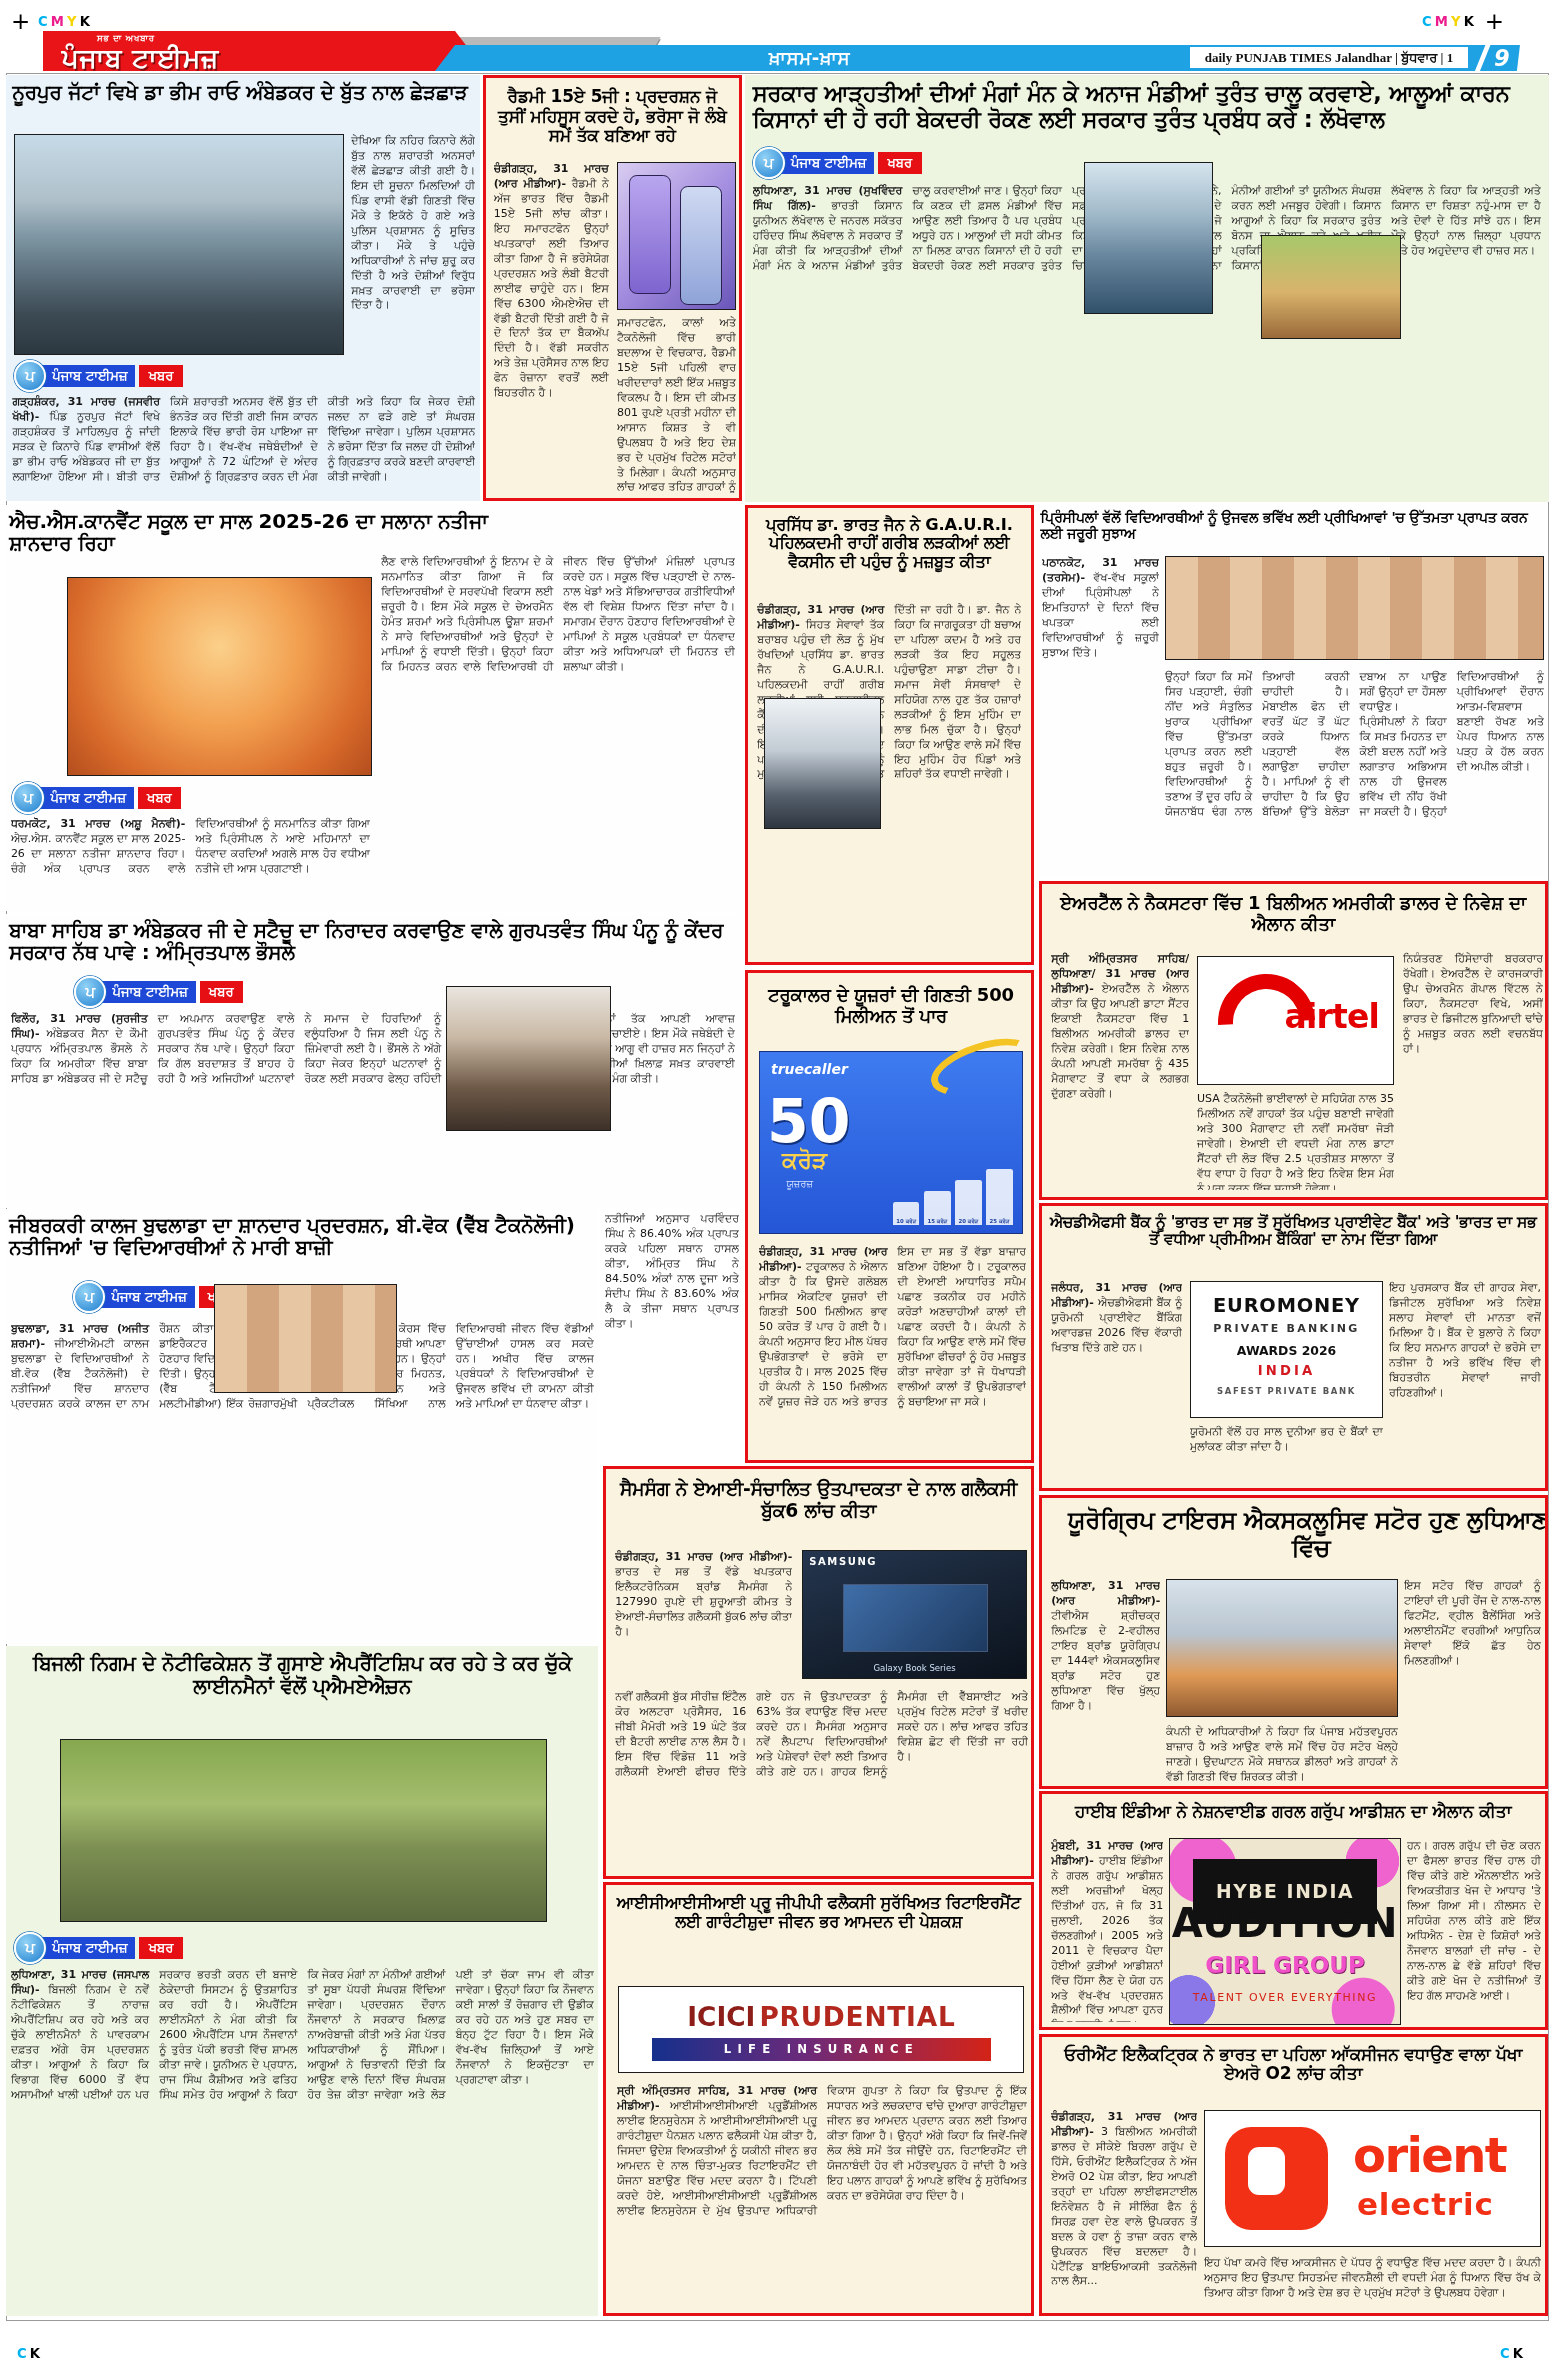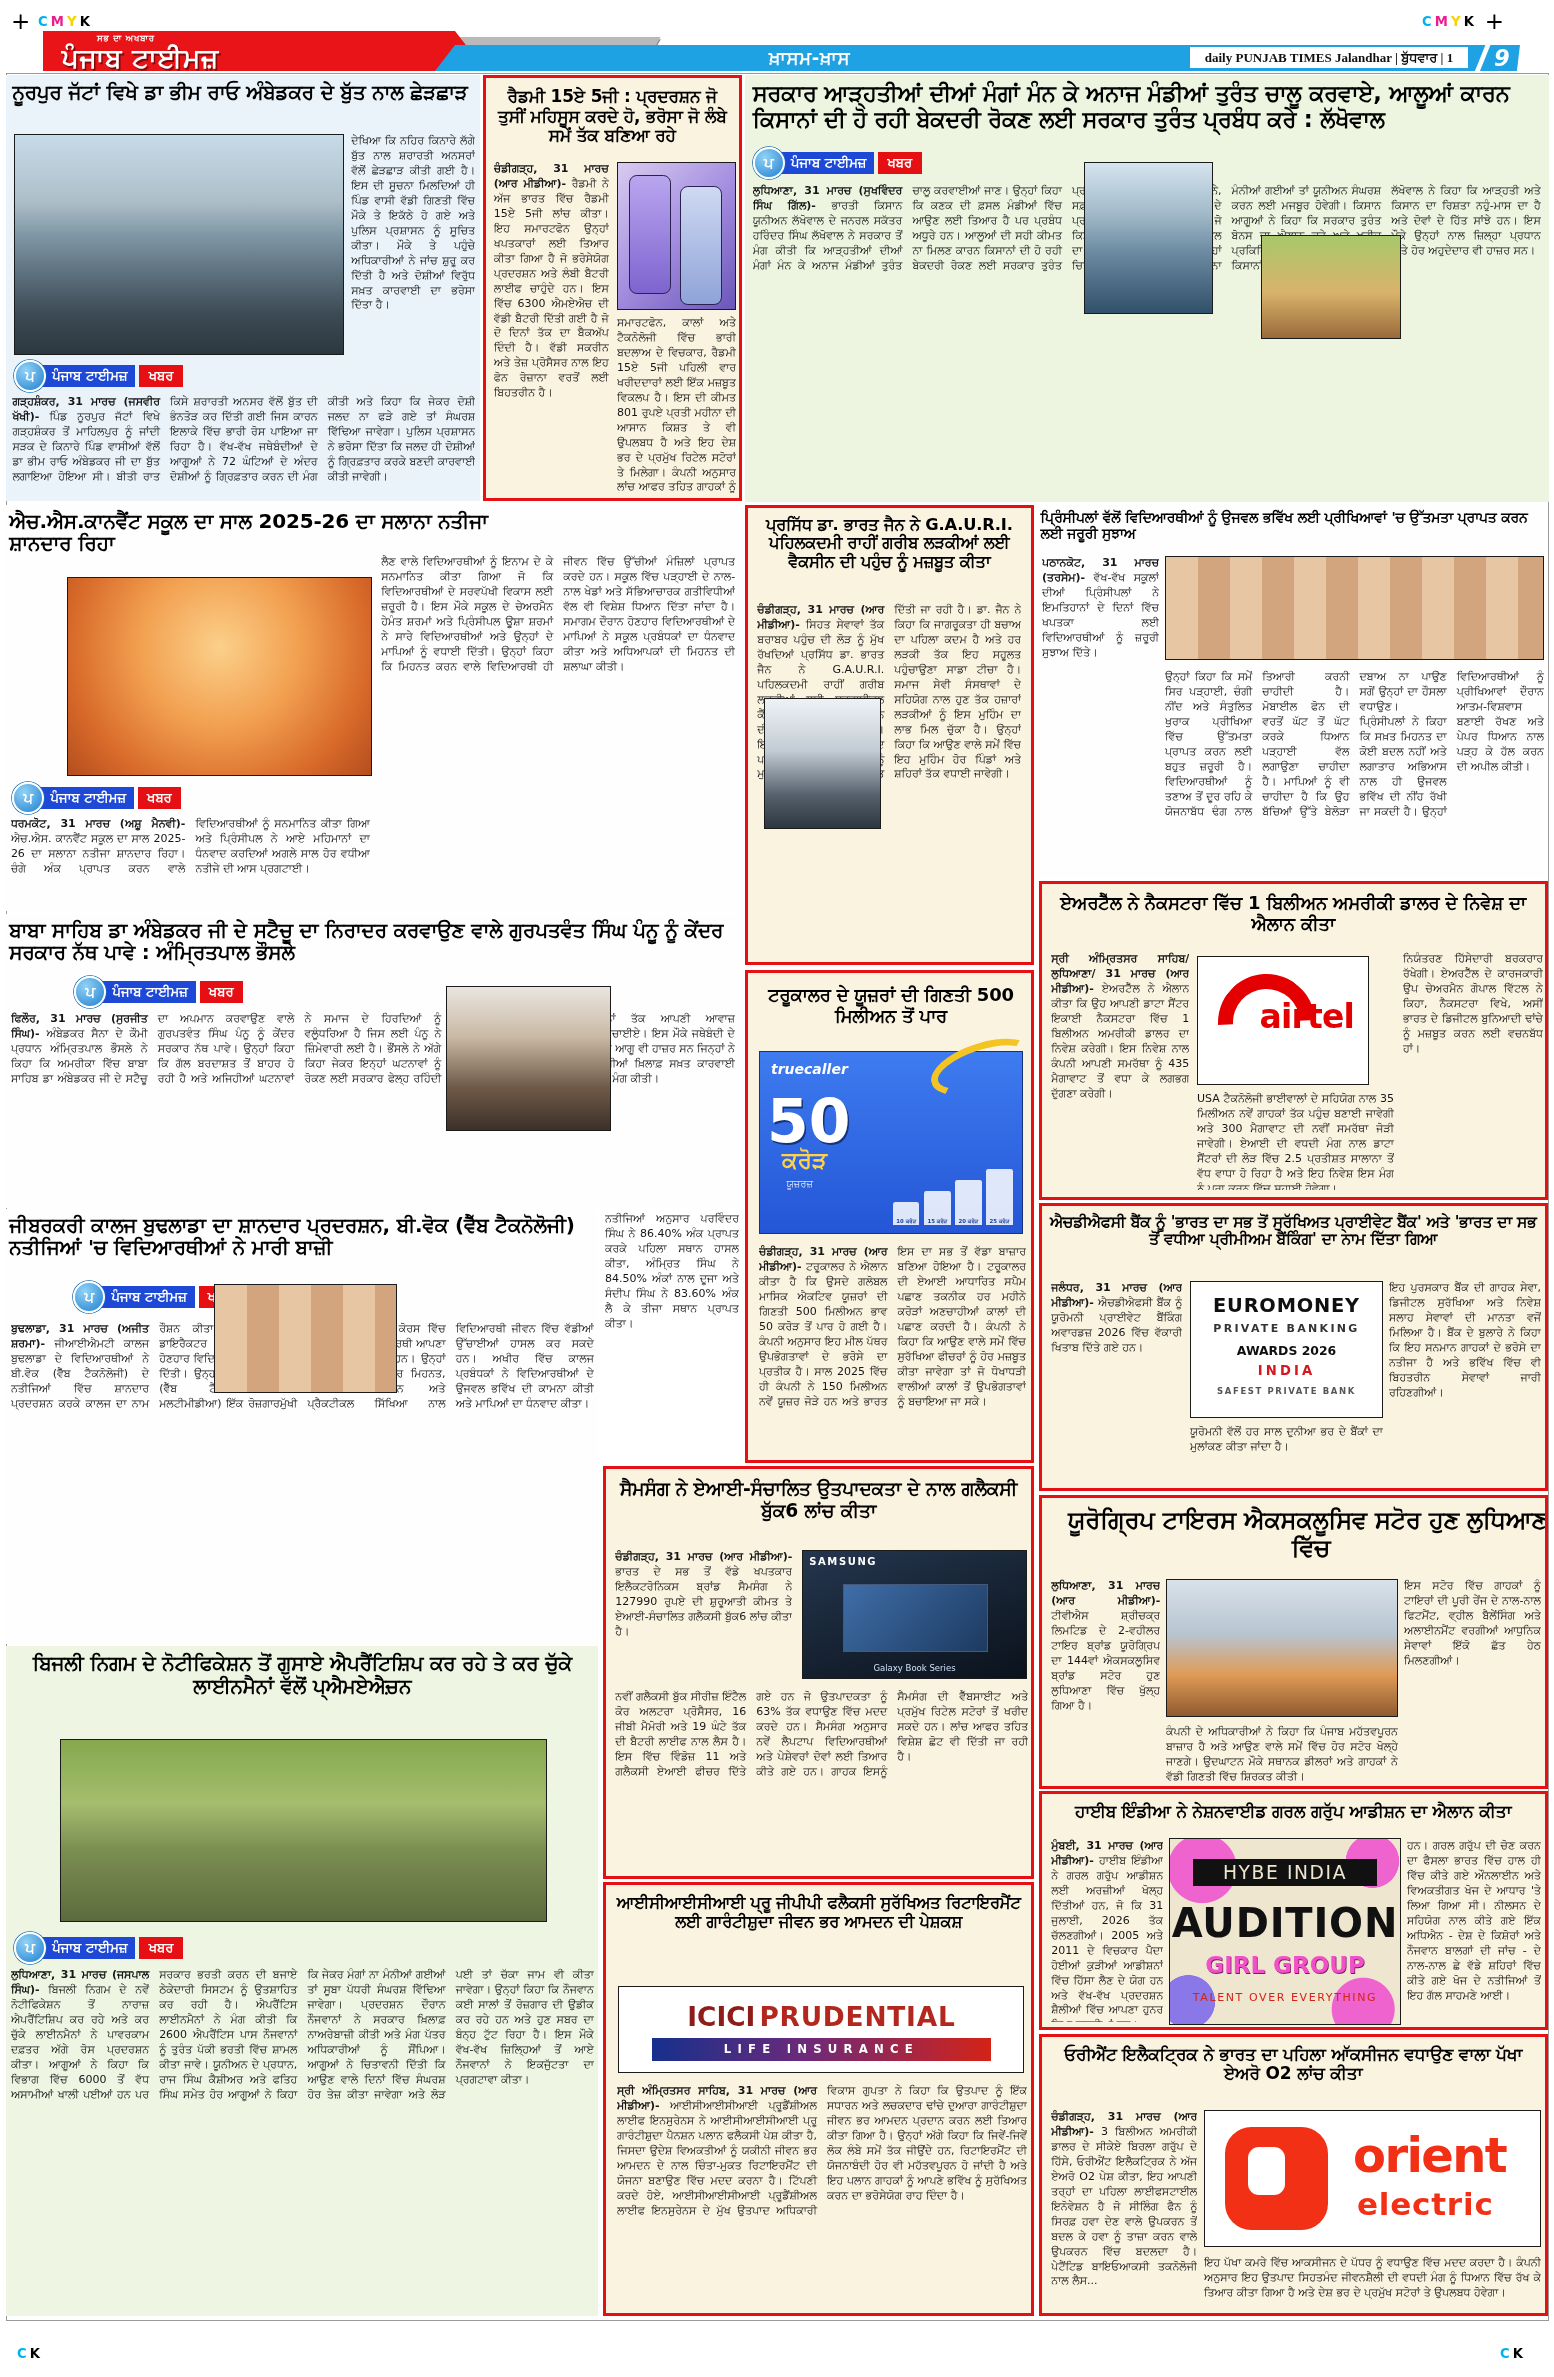--- a/index.html
+++ b/index.html
@@ -82,21 +82,21 @@
   .ic1{font-weight:900;font-size:26.4px;color:#8c1d18}
   .ic2{font-weight:900;font-size:26.4px;color:#b3281e;letter-spacing:0.8px}
   .ic-band{position:absolute;left:8%;right:8%;top:51px;height:23px;line-height:23px;text-align:center;color:#fff;
       font-weight:800;letter-spacing:6.2px;font-size:11.7px;background:linear-gradient(90deg,#15308c 0%,#6c2a7a 45%,#d42317 100%)}
   .hy{background:radial-gradient(circle at 14% 16%,#ef63cf 0 34px,rgba(0,0,0,0) 35px),
       radial-gradient(circle at 88% 12%,#ef63cf 0 26.4px,rgba(0,0,0,0) 27px),
       radial-gradient(circle at 84% 92%,#ef63cf 0 31px,rgba(0,0,0,0) 32px),
       radial-gradient(circle at 8% 88%,#8a77e8 0 26.4px,rgba(0,0,0,0) 27px),#efe6cf;
       border:1.6px solid #1b1b1b;color:#111}
   .hy1{position:absolute;left:10%;right:10%;top:20px;background:#111;color:#efe6cf;text-align:center;
-      font-weight:400;font-size:18.7px;letter-spacing:1.6px;padding:3px 0}
+      font-weight:700;font-size:18.7px;letter-spacing:1.6px;padding:22px 0}
   .hy2{position:absolute;left:0;right:0;top:61px;text-align:center;font-weight:900;font-size:40px;letter-spacing:0.8px}
   .hy3{position:absolute;left:0;right:0;top:113px;text-align:center;font-weight:900;font-size:23px;color:#f050c8;
       text-shadow:0.8px 0.8px 0 #7a1b60}
   .hy4{position:absolute;left:0;right:0;top:152px;text-align:center;font-weight:400;font-size:11px;color:#d42317;letter-spacing:1.6px}
   .or-icon{position:absolute;left:20px;top:15.5px;width:103px;height:103px;background:#f23015;border-radius:26.4px}
   .or-icon span{position:absolute;left:23px;top:20px;width:37px;height:48px;background:#fff;border-radius:11px}
   .or1{position:absolute;left:148px;top:15.5px;font-weight:900;font-size:48px;color:#f23015;letter-spacing:-1.6px}
   .or2{position:absolute;left:152px;top:75px;font-weight:700;font-size:31px;color:#f23015;letter-spacing:0.8px}
 </style>
 </head>
@@ -209,21 +209,21 @@
         <span style="height:45px">20 ਕਰੋੜ</span>
         <span style="height:56px">25 ਕਰੋੜ</span>
       </div>
     </div>
     <div class="bd c2" style="left:11px;top:272px;width:267px;height:208px"><b class="dl">ਚੰਡੀਗੜ੍ਹ, 31 ਮਾਰਚ (ਆਰ ਮੀਡੀਆ)-</b> <span>ਟਰੂਕਾਲਰ ਨੇ ਐਲਾਨ ਕੀਤਾ ਹੈ ਕਿ ਉਸਦੇ ਗਲੋਬਲ ਮਾਸਿਕ ਐਕਟਿਵ ਯੂਜ਼ਰਾਂ ਦੀ ਗਿਣਤੀ 500 ਮਿਲੀਅਨ ਭਾਵ 50 ਕਰੋੜ ਤੋਂ ਪਾਰ ਹੋ ਗਈ ਹੈ। ਕੰਪਨੀ ਅਨੁਸਾਰ ਇਹ ਮੀਲ ਪੱਥਰ ਉਪਭੋਗਤਾਵਾਂ ਦੇ ਭਰੋਸੇ ਦਾ ਪ੍ਰਤੀਕ ਹੈ। ਸਾਲ 2025 ਵਿੱਚ ਹੀ ਕੰਪਨੀ ਨੇ 150 ਮਿਲੀਅਨ ਨਵੇਂ ਯੂਜ਼ਰ ਜੋੜੇ ਹਨ ਅਤੇ ਭਾਰਤ ਇਸ ਦਾ ਸਭ ਤੋਂ ਵੱਡਾ ਬਾਜ਼ਾਰ ਬਣਿਆ ਹੋਇਆ ਹੈ। ਟਰੂਕਾਲਰ ਦੀ ਏਆਈ ਆਧਾਰਿਤ ਸਪੈਮ ਪਛਾਣ ਤਕਨੀਕ ਹਰ ਮਹੀਨੇ ਕਰੋੜਾਂ ਅਣਚਾਹੀਆਂ ਕਾਲਾਂ ਦੀ ਪਛਾਣ ਕਰਦੀ ਹੈ। ਕੰਪਨੀ ਨੇ ਕਿਹਾ ਕਿ ਆਉਣ ਵਾਲੇ ਸਮੇਂ ਵਿੱਚ ਸੁਰੱਖਿਆ ਫੀਚਰਾਂ ਨੂੰ ਹੋਰ ਮਜ਼ਬੂਤ ਕੀਤਾ ਜਾਵੇਗਾ ਤਾਂ ਜੋ ਧੋਖਾਧੜੀ ਵਾਲੀਆਂ ਕਾਲਾਂ ਤੋਂ ਉਪਭੋਗਤਾਵਾਂ ਨੂੰ ਬਚਾਇਆ ਜਾ ਸਕੇ।</span></div>
   </section>
 
   <section class="art rb" style="left:1039px;top:881px;width:509px;height:319px">
     <h2 class="hl ctr" style="left:6.2px;top:9.3px;width:490px;font-size:18px">ਏਅਰਟੈੱਲ ਨੇ ਨੈਕਸਟਰਾ ਵਿੱਚ 1 ਬਿਲੀਅਨ ਅਮਰੀਕੀ ਡਾਲਰ ਦੇ ਨਿਵੇਸ਼ ਦਾ ਐਲਾਨ ਕੀਤਾ</h2>
     <div class="bd" style="left:9.3px;top:68px;width:138px;height:238px"><b class="dl">ਸ੍ਰੀ ਅੰਮ੍ਰਿਤਸਰ ਸਾਹਿਬ/ ਲੁਧਿਆਣਾ/ 31 ਮਾਰਚ (ਆਰ ਮੀਡੀਆ)-</b> <span>ਏਅਰਟੈੱਲ ਨੇ ਐਲਾਨ ਕੀਤਾ ਕਿ ਉਹ ਆਪਣੀ ਡਾਟਾ ਸੈਂਟਰ ਇਕਾਈ ਨੈਕਸਟਰਾ ਵਿੱਚ 1 ਬਿਲੀਅਨ ਅਮਰੀਕੀ ਡਾਲਰ ਦਾ ਨਿਵੇਸ਼ ਕਰੇਗੀ। ਇਸ ਨਿਵੇਸ਼ ਨਾਲ ਕੰਪਨੀ ਆਪਣੀ ਸਮਰੱਥਾ ਨੂੰ 435 ਮੈਗਾਵਾਟ ਤੋਂ ਵਧਾ ਕੇ ਲਗਭਗ ਦੁੱਗਣਾ ਕਰੇਗੀ।</span></div>
-    <div class="logo-wht" style="left:155px;top:72px;width:172px;height:129px">
+    <div class="logo-wht" style="left:155px;top:72px;width:197px;height:129px">
       <div class="swoosh"></div>
       <div class="airtel-word">airtel</div>
     </div>
     <div class="bd" style="left:361px;top:68px;width:140px;height:238px"><span>ਨਿਯੰਤਰਣ ਹਿੱਸੇਦਾਰੀ ਬਰਕਰਾਰ ਰੱਖੇਗੀ। ਏਅਰਟੈੱਲ ਦੇ ਕਾਰਜਕਾਰੀ ਉਪ ਚੇਅਰਮੈਨ ਗੋਪਾਲ ਵਿੱਟਲ ਨੇ ਕਿਹਾ, ਨੈਕਸਟਰਾ ਵਿਖੇ, ਅਸੀਂ ਭਾਰਤ ਦੇ ਡਿਜੀਟਲ ਬੁਨਿਆਦੀ ਢਾਂਚੇ ਨੂੰ ਮਜ਼ਬੂਤ ਕਰਨ ਲਈ ਵਚਨਬੱਧ ਹਾਂ।</span></div>
     <div class="bd" style="left:155px;top:208px;width:197px;height:98px"><span>USA ਟੈਕਨੋਲੋਜੀ ਭਾਈਵਾਲਾਂ ਦੇ ਸਹਿਯੋਗ ਨਾਲ 35 ਮਿਲੀਅਨ ਨਵੇਂ ਗਾਹਕਾਂ ਤੱਕ ਪਹੁੰਚ ਬਣਾਈ ਜਾਵੇਗੀ ਅਤੇ 300 ਮੈਗਾਵਾਟ ਦੀ ਨਵੀਂ ਸਮਰੱਥਾ ਜੋੜੀ ਜਾਵੇਗੀ। ਏਆਈ ਦੀ ਵਧਦੀ ਮੰਗ ਨਾਲ ਡਾਟਾ ਸੈਂਟਰਾਂ ਦੀ ਲੋੜ ਵਿੱਚ 2.5 ਪ੍ਰਤੀਸ਼ਤ ਸਾਲਾਨਾ ਤੋਂ ਵੱਧ ਵਾਧਾ ਹੋ ਰਿਹਾ ਹੈ ਅਤੇ ਇਹ ਨਿਵੇਸ਼ ਇਸ ਮੰਗ ਨੂੰ ਪੂਰਾ ਕਰਨ ਵਿੱਚ ਸਹਾਈ ਹੋਵੇਗਾ।</span></div>
   </section>
 
   <section class="art rb" style="left:1039px;top:1203px;width:509px;height:288px">
     <h2 class="hl ctr" style="left:6.2px;top:7.8px;width:490px;font-size:15.5px">ਐਚਡੀਐਫਸੀ ਬੈਂਕ ਨੂੰ 'ਭਾਰਤ ਦਾ ਸਭ ਤੋਂ ਸੁਰੱਖਿਅਤ ਪ੍ਰਾਈਵੇਟ ਬੈਂਕ' ਅਤੇ 'ਭਾਰਤ ਦਾ ਸਭ ਤੋਂ ਵਧੀਆ ਪ੍ਰੀਮੀਅਮ ਬੈਂਕਿੰਗ' ਦਾ ਨਾਮ ਦਿੱਤਾ ਗਿਆ</h2>
     <div class="bd" style="left:9.3px;top:75px;width:131px;height:199px"><b class="dl">ਜਲੰਧਰ, 31 ਮਾਰਚ (ਆਰ ਮੀਡੀਆ)-</b> <span>ਐਚਡੀਐਫਸੀ ਬੈਂਕ ਨੂੰ ਯੂਰੋਮਨੀ ਪ੍ਰਾਈਵੇਟ ਬੈਂਕਿੰਗ ਅਵਾਰਡਜ਼ 2026 ਵਿੱਚ ਵੱਕਾਰੀ ਖਿਤਾਬ ਦਿੱਤੇ ਗਏ ਹਨ।</span></div>

